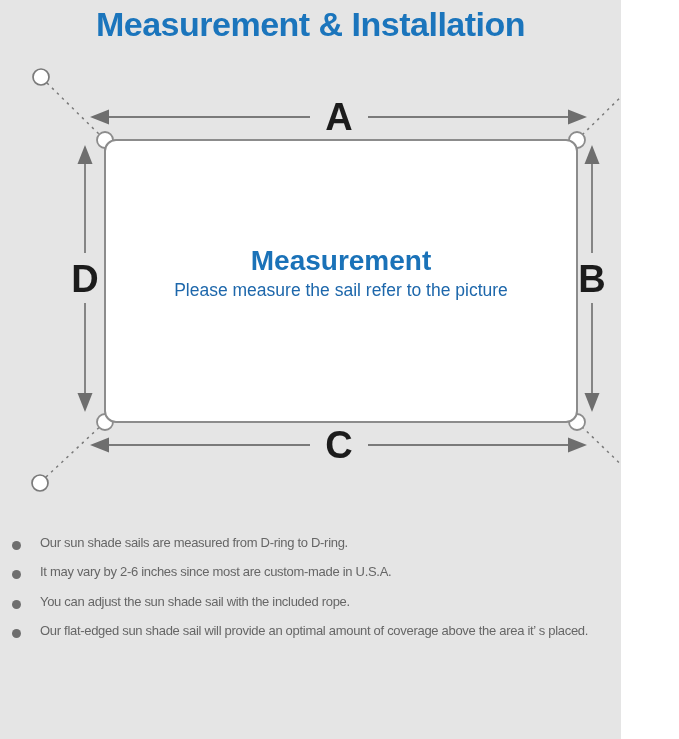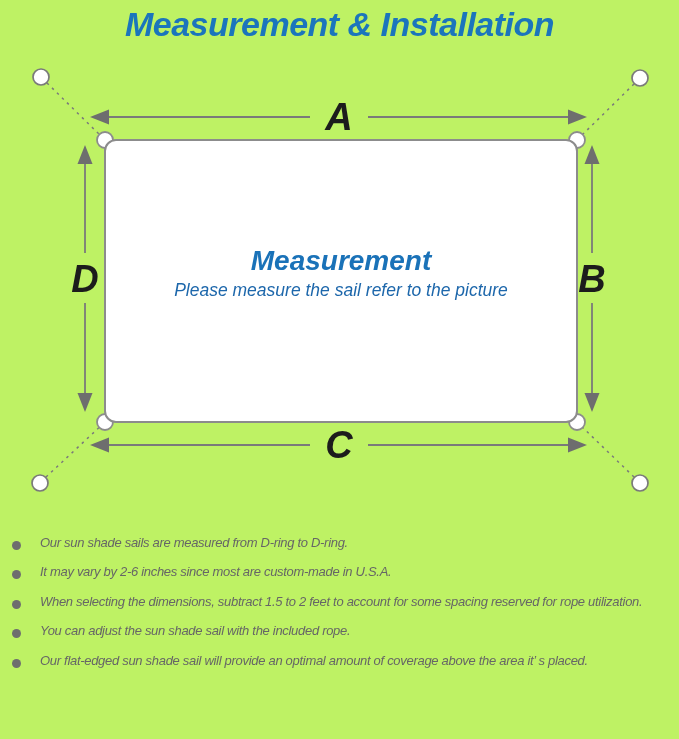--- a/index.html
+++ b/index.html
@@ -3,26 +3,25 @@
 <meta charset="utf-8">
 <style>
   html, body {
     margin: 0;
     padding: 0;
     background: #ffffff;
     width: 679px;
     font-family: "Liberation Sans", sans-serif;
   }
   .page {
-    width: 679px;
+    width: 621px;
     height: 739px;
-    background: #bef264;
+    background: #e5e5e5;
     overflow: hidden;
     position: relative;
-    font-style: italic;
   }
   h1.page-title {
     margin: 4px 0 0 0;
     text-align: center;
     font-size: 34px;
     font-weight: bold;
     letter-spacing: -0.5px;
     color: #1b75bc;
     line-height: 1.2;
   }
@@ -148,24 +147,20 @@
     <li>
       <span class="bullet-dot"></span>
       <span>Our sun shade sails are measured from D-ring to D-ring.</span>
     </li>
     <li>
       <span class="bullet-dot"></span>
       <span>It may vary by 2-6 inches since most are custom-made in U.S.A.</span>
     </li>
     <li>
       <span class="bullet-dot"></span>
-      <span>When selecting the dimensions, subtract 1.5 to 2 feet to account for some spacing reserved for rope utilization.</span>
-    </li>
-    <li>
-      <span class="bullet-dot"></span>
       <span>You can adjust the sun shade sail with the included rope.</span>
     </li>
     <li>
       <span class="bullet-dot"></span>
       <span>Our flat-edged sun shade sail will provide an optimal amount of coverage above the area it’ s placed.</span>
     </li>
   </ul>
 
 </div>
 

